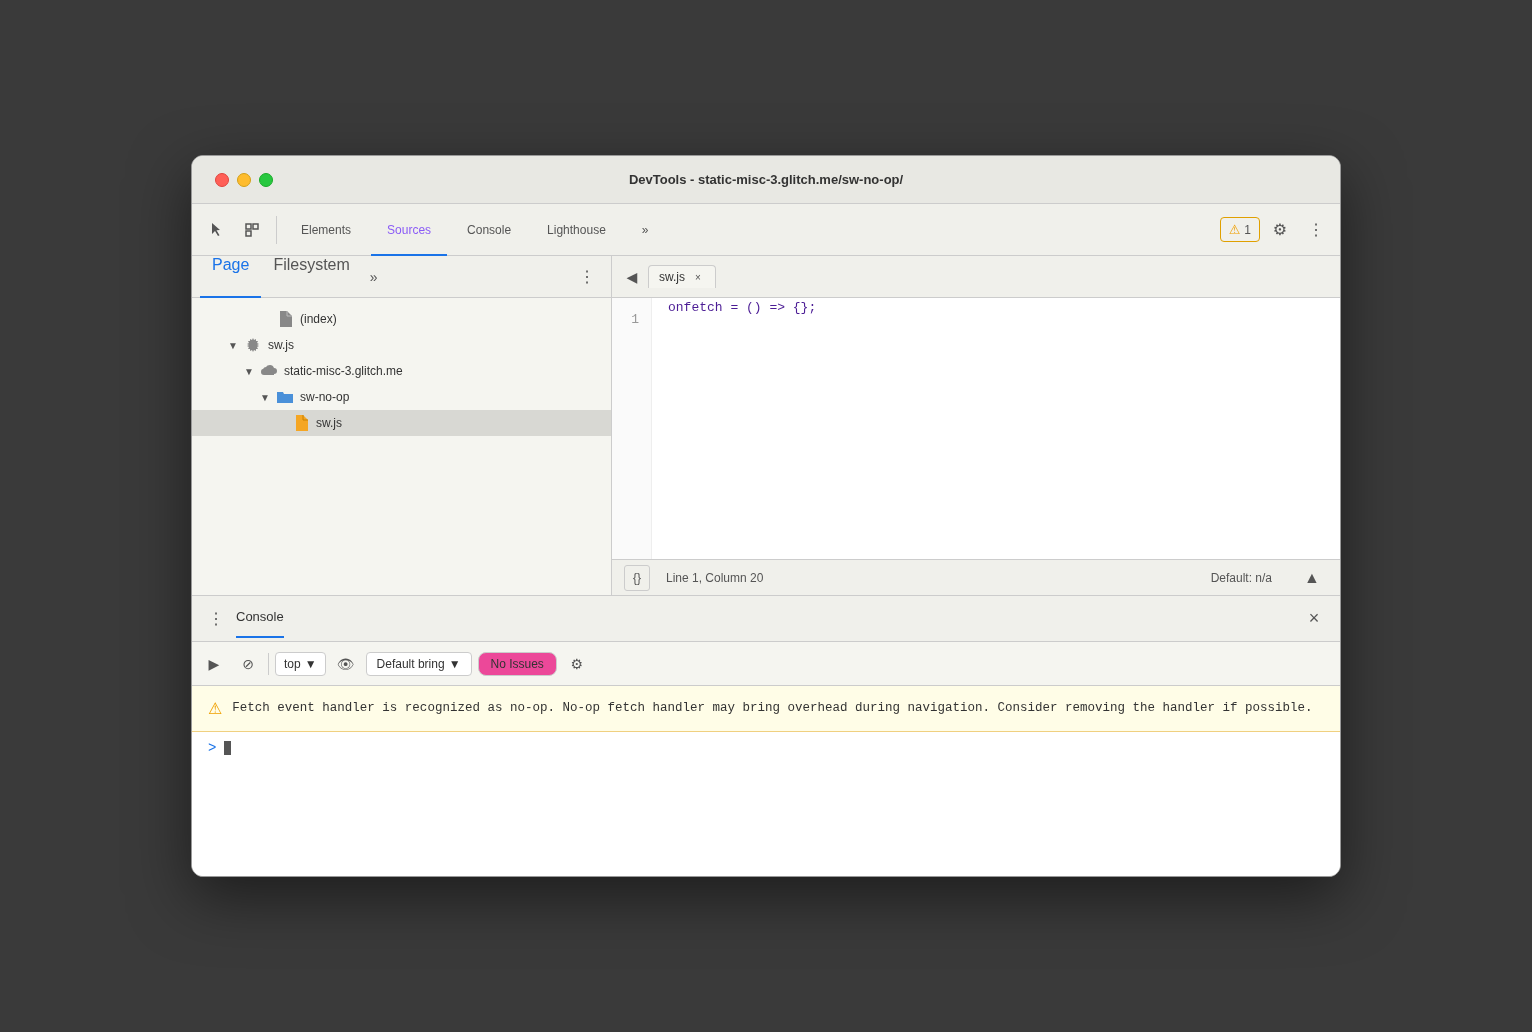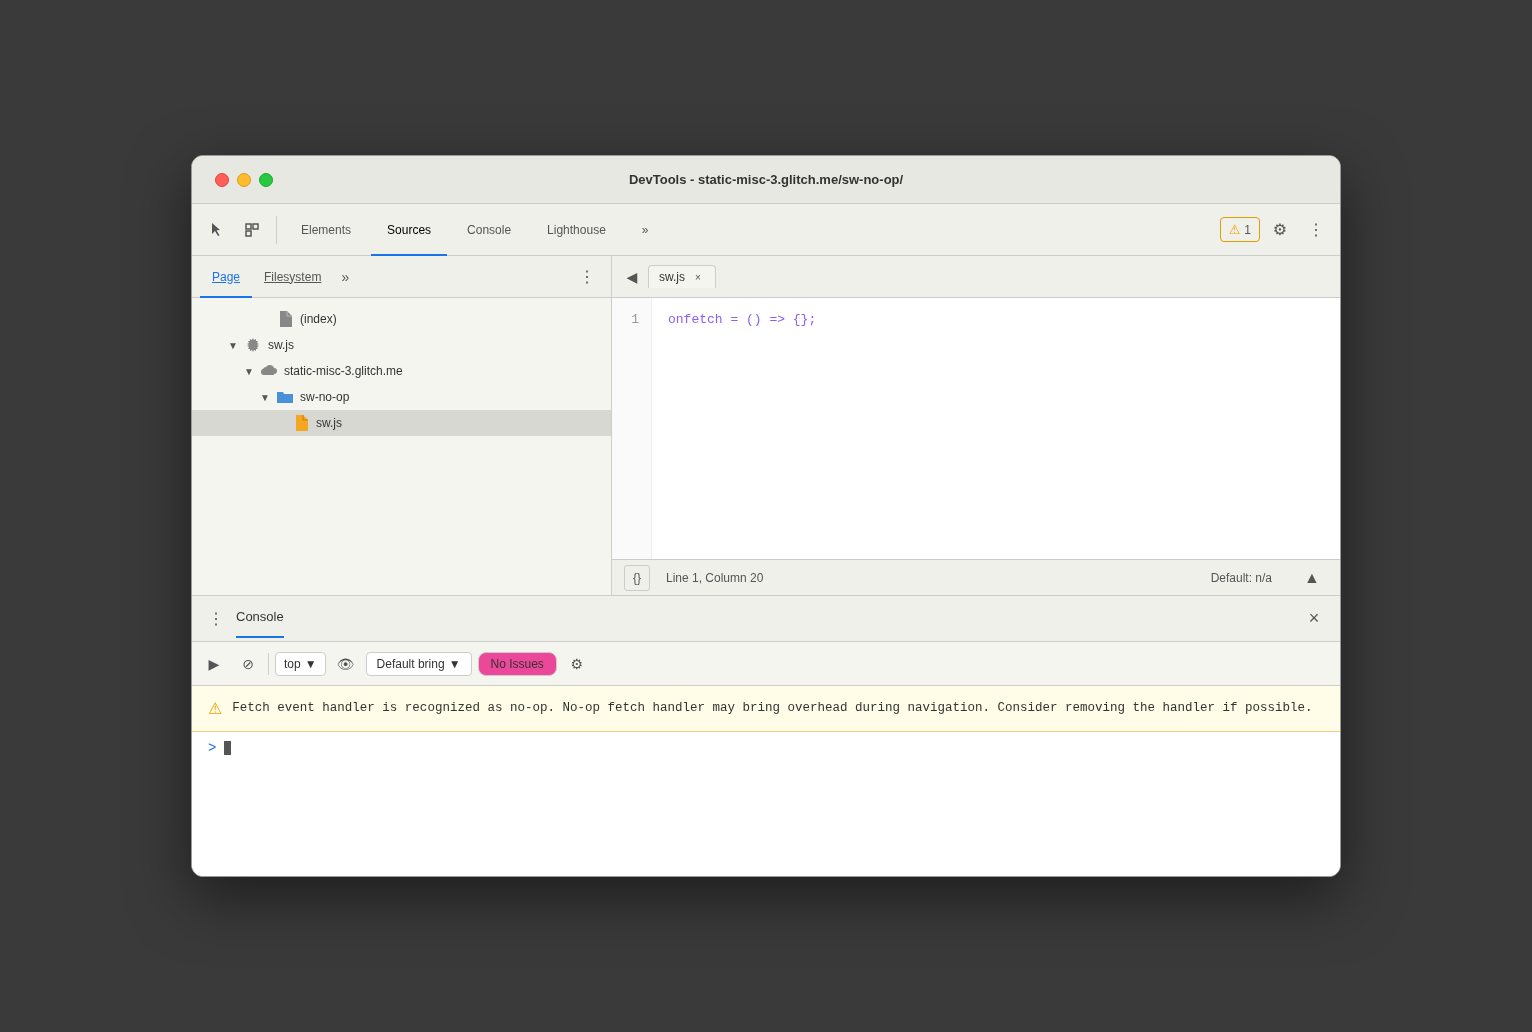--- a/index.html
+++ b/index.html
@@ -83,21 +83,21 @@
       padding: 0 16px;
       height: 52px;
       display: flex;
       align-items: center;
       font-size: 12px;
       color: #555;
       cursor: pointer;
       position: relative;
     }
     .tab-item.active {
-      color: #000000;
+      color: #8b5cf6;
       font-weight: 500;
       justify-content: flex-end;
     }
     .tab-item.active::after {
       content: '';
       position: absolute;
       bottom: 0;
       left: 0;
       right: 0;
       height: 2px;
@@ -140,26 +140,24 @@
       display: flex;
       align-items: center;
       border-bottom: 1px solid #ccc;
       background: #f0f0eb;
       padding: 0 8px;
     }
     .panel-tab {
       padding: 0 12px;
       height: 42px;
       display: flex;
-      align-items: center;
-      font-size: 12px;
+      font-size: 16px;
       color: #555;
       cursor: pointer;
       position: relative;
-      text-decoration: underline;
     }
     .panel-tab.active {
       color: #1a73e8;
       font-weight: 500;
     }
     .panel-tab.active::after {
       content: '';
       position: absolute;
       bottom: 0;
       left: 0;
@@ -280,23 +278,23 @@
     .line-numbers {
       padding: 12px 12px 12px 8px;
       color: #999;
       text-align: right;
       user-select: none;
       min-width: 40px;
       border-right: 1px solid #eee;
       background: #fafafa;
     }
     .code-content {
-      padding: 12px 16px;
+      padding: 0 16px;
       flex: 1;
-      color: #8b5cf6;
+      color: #4c1d95;
       white-space: pre;
     }
     .editor-status-bar {
       height: 36px;
       border-top: 1px solid #ccc;
       background: #f0f0eb;
       display: flex;
       align-items: center;
       padding: 0 12px;
       font-size: 12px;

